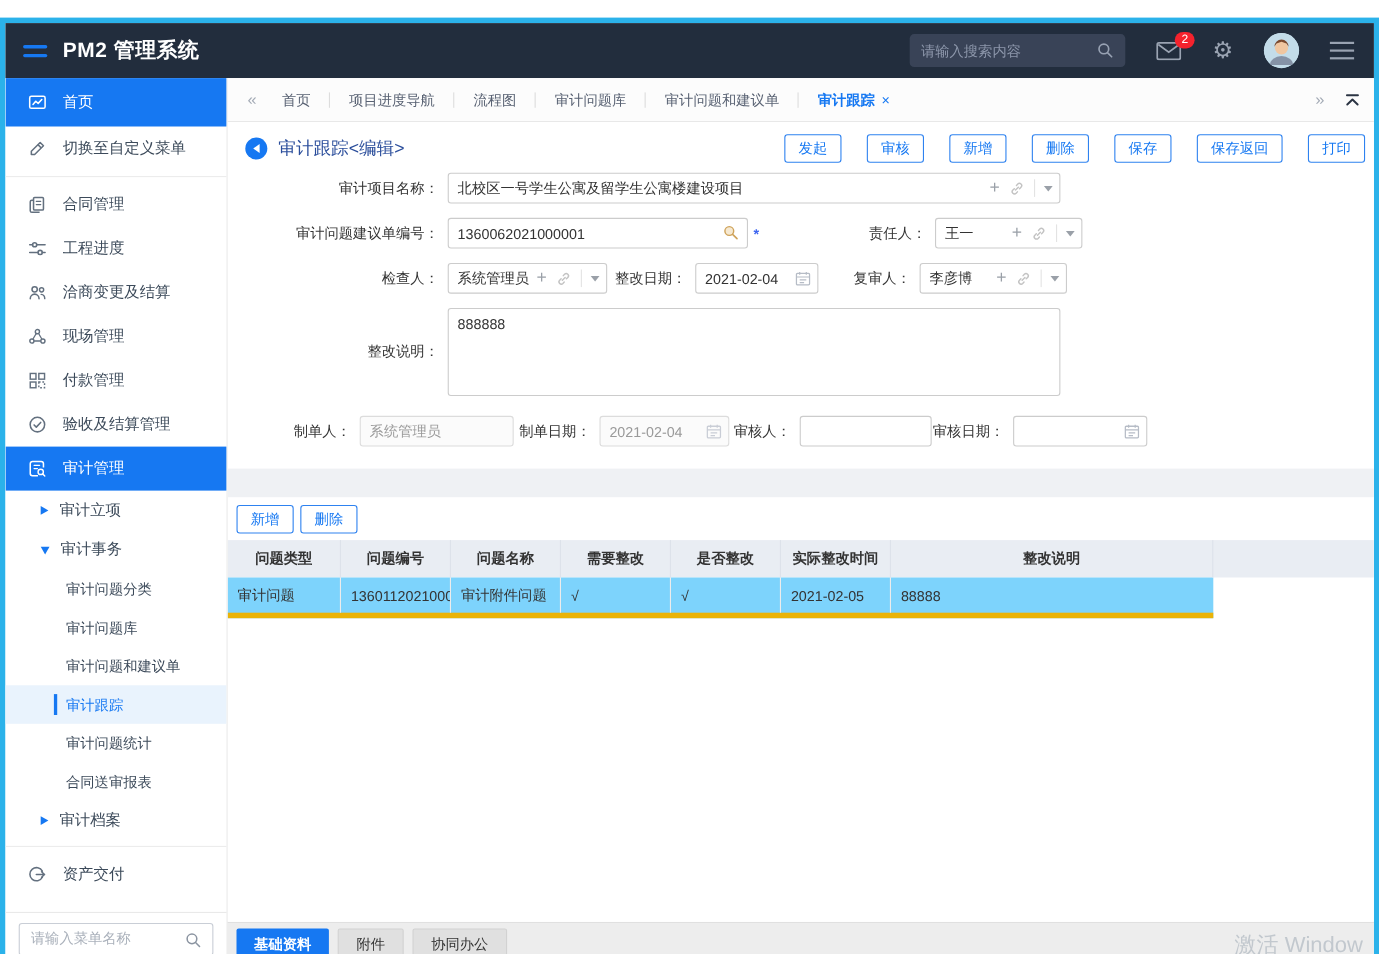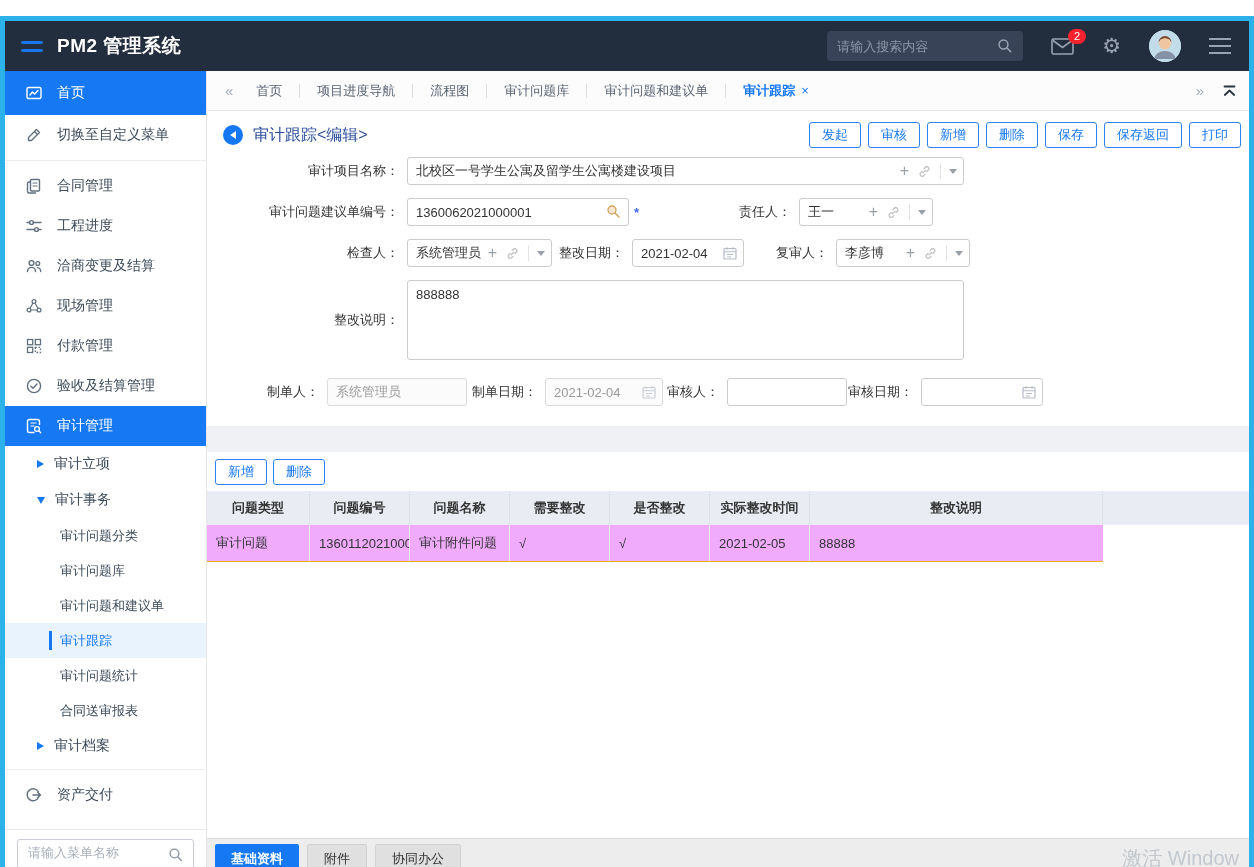--- a/index.html
+++ b/index.html
@@ -68,21 +68,21 @@
   .tab .x { font-size:13px; font-weight:normal; }
   .t-sep { width:1px; height:14px; background:#ddd; }
   .tab-right { margin-left:auto; display:flex; align-items:center; gap:12px; }
 
   
   .content { flex:1; background:#fff; overflow:hidden; position:relative; }
   .title-row { display:flex; align-items:center; gap:10px; padding:11px 8px 9px 16px; }
   .back { width:20px; height:20px; border-radius:50%; background:#1678f2; display:flex;
           align-items:center; justify-content:center; cursor:pointer; }
   .page-title { font-size:16px; font-weight:normal; color:#2a4d9b; }
-  .actions { margin-left:auto; display:flex; gap:7px;padding-left:28px; }
+  .actions { margin-left:auto; display:flex; gap:23px;padding-left:28px; }
   .btn { height:26px; padding:0 12px; background:#fff; border:1px solid #2e82f0;
          color:#1678f2; border-radius:3px; font-size:13px; cursor:pointer;
          font-family:inherit; white-space:nowrap; }
 
   .form { font-size:13px; color:#333; }
   .f-row { display:flex; align-items:center; margin-bottom:13px; }
   .f-label { width:200px; text-align:right; padding-right:8px; white-space:nowrap; }
   .lab { text-align:right; padding-right:8px; white-space:nowrap; }
   .field { position:relative; height:28px; }
   .field input { width:100%; height:100%; border:1px solid #ccc; border-radius:3px;
@@ -93,33 +93,33 @@
   .icons { position:absolute; right:7px; top:0; height:100%; display:flex;
            align-items:center; gap:9px; }
   .plus { color:#9aa0a8; font-size:16px; line-height:1; cursor:pointer; }
   .caret-box { border-left:1px solid #e3e3e3; padding-left:8px; height:16px;
                display:flex; align-items:center; cursor:pointer; }
   .caret { width:0; height:0; border-top:5px solid #9aa0a8;
            border-left:4px solid transparent; border-right:4px solid transparent; }
   .mag-ico { position:absolute; right:8px; top:6px; cursor:pointer; }
   .cal-ico { position:absolute; right:7px; top:7px; cursor:pointer; }
   .req { color:#3f66f0; font-weight:bold; margin-left:5px; }
-  .w-project { width:557px; } .w-sugg { width:222px;border-radius:11px; } .w-resp { width:134px; }
+  .w-project { width:557px; } .w-sugg { width:273px;border-radius:11px; } .w-resp { width:134px; }
   .w-insp { width:145px; } .w-date1 { width:112px; } .w-rev { width:134px; }
   .ta { width:557px; height:80px; border:1px solid #ccc; border-radius:3px;
         padding:6px 8px; font-size:13px; color:#333; font-family:inherit; resize:none; outline:none; }
   .dis input { background:#fbfbfb; color:#9a9a9a; border-color:#dcdcdc; }
 
   .strip { height:26px; background:#eff1f4; margin-top:20px; }
   .grid-toolbar { display:flex; gap:6px; padding:7px 8px 6px 8px; }
   .thead { display:flex; height:34px; background:#e9edf3; font-weight:bold; font-size:13px; color:#333; }
   .th { display:flex; align-items:center; justify-content:center; border-right:1px solid #dde2ea; }
   .th.fill { flex:1; border-right:none; }
-  .trow { display:flex; height:37px; width:896px; border-bottom:1px solid #eab308;
-          font-size:13px; color:#333; background:#f0abfc; }
+  .trow { display:flex; height:37px; width:896px; border-bottom:5px solid #eab308;
+          font-size:13px; color:#333; background:#7dd3fc; }
   .td { display:flex; align-items:center; padding:0 9px; border-right:1px solid #ececec;
         overflow:hidden; white-space:nowrap; }
   .c0{width:103px}.c1{width:100px}.c2{width:100px}.c3{width:100px}.c4{width:100px}.c5{width:100px}.c6{width:293px}
 
   
   .bottombar { flex:0 0 40px; background:#ededed; border-top:1px solid #dedede;
                display:flex; align-items:center; padding:0 8px; gap:8px; }
   .btab { height:30px; padding:0 16px; display:flex; align-items:center; font-size:13px;
           border-radius:2px; cursor:pointer; white-space:nowrap; }
   .btab.active { background:#1678f2; color:#fff; font-weight:bold; }

